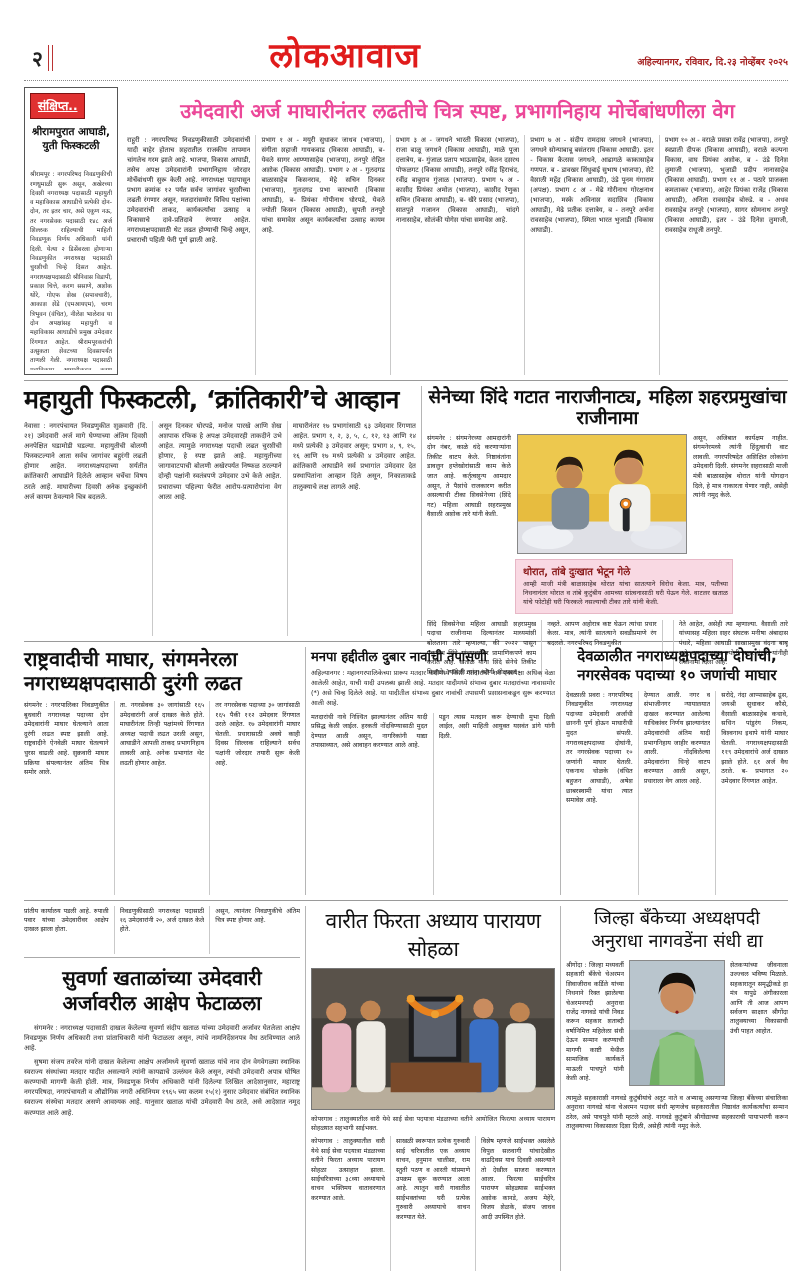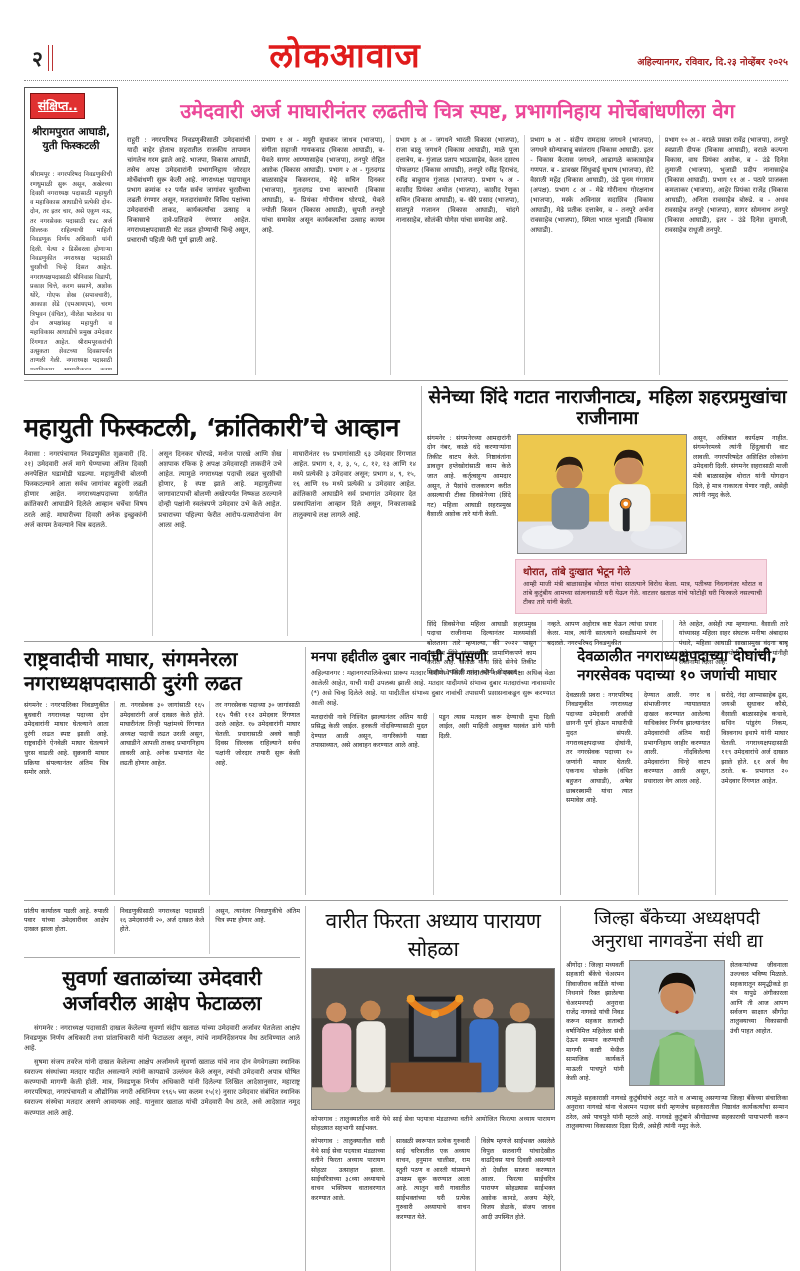--- a/index.html
+++ b/index.html
@@ -16,47 +16,47 @@
   .pageno { font-size:21px; font-weight:bold; color:#222; padding-left:8px; display:flex; align-items:center; gap:5px; }
   .pageno .bars { display:inline-block; width:5px; height:26px; border-left:1px solid #b33; border-right:1px solid #b33; }
   .masthead { flex:1; text-align:center; font-size:34px; font-weight:bold; color:#e01b1b; letter-spacing:1px; line-height:1; }
   .dateline { font-size:9.5px; color:#a42020; font-weight:bold; white-space:nowrap; padding-bottom:4px; }
   .dotted { border-bottom:1.5px dotted #8a8a8a; margin:8px 0 6px 0; }
 
   
   .hrule { border-top:1px solid #9a9a9a; margin:5px 0; }
   .vline { width:1px; background:#b5b5b5; align-self:stretch; margin:0 5px; }
   .body-txt { font-size:6.8px; line-height:1.5; text-align:justify; color:#2a2a2a; overflow:hidden; }
-  .cols { display:flex;justify-content:flex-end; }
+  .cols { display:flex; }
   .cols > div { flex:1; }
   .cols > .sep { flex:0 0 1px; background:#c9c9c9; margin:0 5px; }
 
   
   .sec1 { display:flex; height:288px; }
   .brief { flex:0 0 94px; border:1px solid #555; padding:5px 5px 4px 5px; margin-right:9px; display:flex; flex-direction:column; }
   .brief-label { background:#e03131; color:#fff; font-size:12px; font-weight:bold; padding:3px 7px 4px 7px; border:1px solid #7e1212; width:fit-content; margin-bottom:6px;text-decoration:underline; }
   .brief-head { font-size:10.5px; font-weight:bold; text-align:center; line-height:1.3; margin-bottom:17px; color:#111; }
   .brief-body { font-size:6.2px; line-height:1.5; text-align:justify; color:#2a2a2a; overflow:hidden; flex:1; }
   .lead { flex:1; display:flex; flex-direction:column; }
   .lead-head { font-size:45px; font-weight:bold; color:#0d0d0d; text-align:center; line-height:1.05; letter-spacing:-1px; }
   .lead-sub { font-size:20px; font-weight:bold; color:#ec4899; text-align:center; margin-top:10px; }
   .lead-cols { margin-top:11px; flex:1; }
   .lead-cols .col { font-size:6.7px; line-height:1.5; text-align:justify; overflow:hidden; }
 
   
   .sec2 { display:flex; height:250px; }
   .artA { flex:0 0 392px; display:flex; flex-direction:column; }
-  .artA h2 { font-size:25px; font-weight:bold; color:#0f0f0f; line-height:1.1; margin-bottom:7px; letter-spacing:-0.5px;margin-top:28px; }
+  .artA h2 { font-size:25px; font-weight:bold; color:#0f0f0f; line-height:1.1; margin-bottom:7px; letter-spacing:-0.5px; }
   .artA .cols { flex:1; }
   .artB { flex:1; display:flex; flex-direction:column; }
   .artB h2 { font-size:18.5px; font-weight:bold; color:#0f0f0f; line-height:1.15; margin-bottom:5px;text-align:center; }
   .artB-top { display:flex; gap:6px; }
   .artB-top .side { font-size:6.4px; line-height:1.5; text-align:justify; overflow:hidden; }
   .photoB { flex:0 0 170px; height:120px; border:1px solid #888; }
-  .pinkbox { background:#f9d9e3; border:1px solid #e7b7c6; margin:5px 0 4px 88px; width:252px; padding:4px 4px 5px 7px; }
+  .pinkbox { background:#f9d9e3; border:1px solid #e7b7c6; margin:5px 0 4px 88px; width:218px; padding:4px 4px 5px 7px; }
   .pinkbox .pk-title { font-size:10px; font-weight:bold; color:#8a1a1a; margin-bottom:2px; }
   .pinkbox .pk-body { font-size:6.5px; line-height:1.45; text-align:justify; color:#3a2a2e; }
   .artB-bottom { flex:1; margin-top:2px; }
   .artB-bottom .col { font-size:6.4px; line-height:1.5; text-align:justify; overflow:hidden; }
 
   
   .sec3 { display:flex; height:248px; }
   .artC { flex:0 0 276px; display:flex; flex-direction:column; }
   .artC h2 { font-size:20px; font-weight:600; font-family:"DejaVu Serif", serif; color:#101010; line-height:1.2; margin-bottom:6px; }
   .artD { flex:0 0 244px; display:flex; flex-direction:column; }

